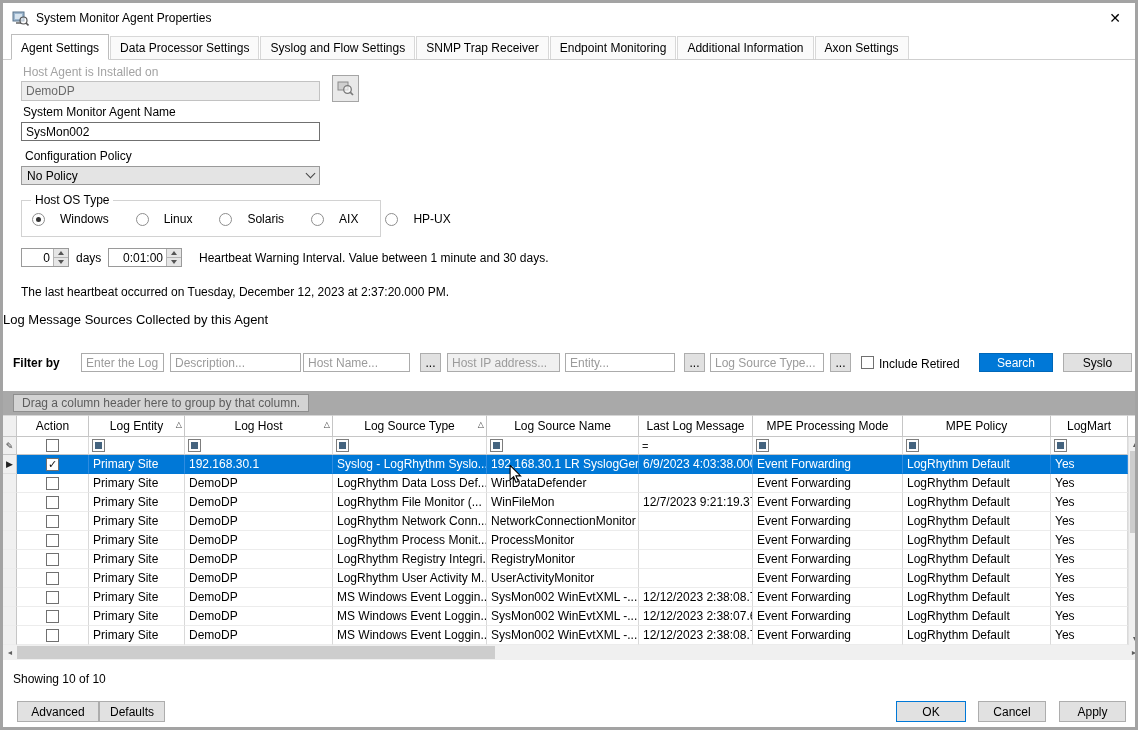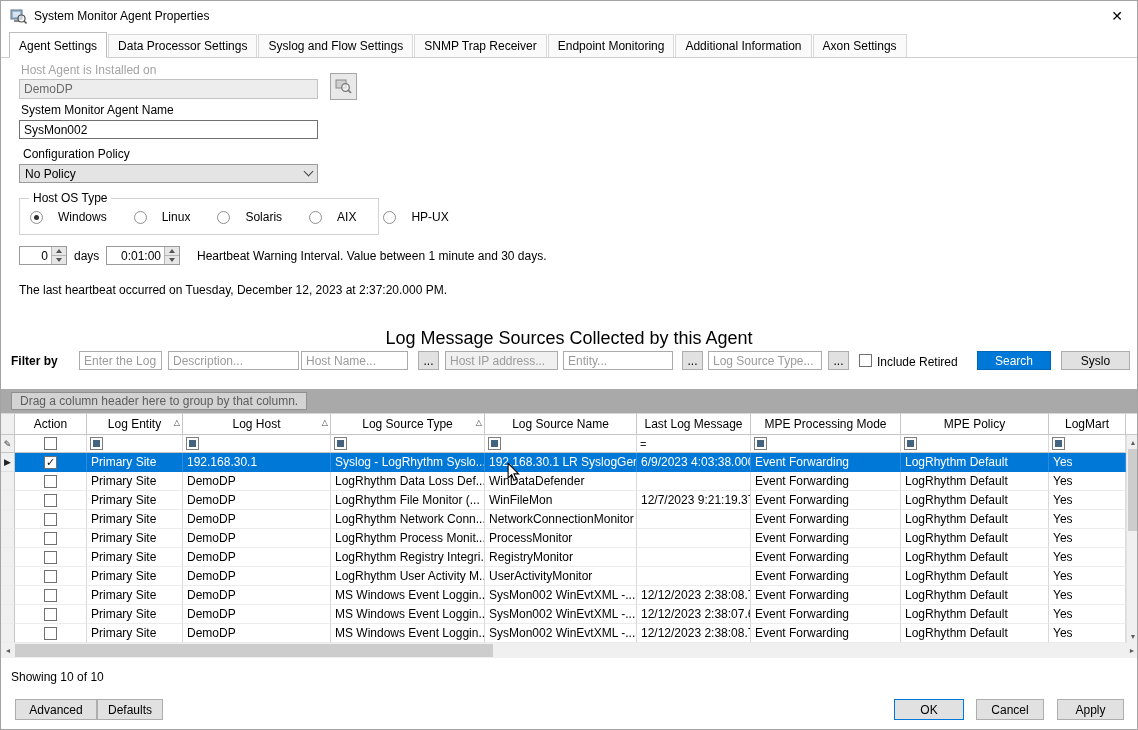--- a/index.html
+++ b/index.html
@@ -1,18 +1,18 @@
 <!DOCTYPE html>
 <html><head>
 <meta charset="utf-8">
 <style>
   * { box-sizing:border-box; margin:0; padding:0; }
   html,body { background:#ffffff; }
   body { font-family:"Liberation Sans", sans-serif; font-size:12px; color:#000; }
-  .dialog { position:relative; width:1138px; height:730px; background:#fff; border:1px solid #a3a3a3; overflow:hidden; }
+  .dialog { position:relative; width:1138px; height:730px; background:#fff; border:3px solid #a3a3a3; overflow:hidden; }
 
   
   .titlebar { position:absolute; left:0; top:0; width:100%; height:30px; display:flex; align-items:center; padding-left:9px; background:#fff; }
   .titlebar .app-icon { width:17px; height:17px; margin-right:7px; }
   .titlebar .title { font-size:12px; }
   .close-btn { position:absolute; right:0; top:0; width:40px; height:30px; display:flex; align-items:center; justify-content:center; font-size:14px; cursor:default; }
 
   
   .tabstrip { position:absolute; left:0; top:30px; width:100%; height:27px; display:flex; align-items:flex-end; padding-left:8px; border-bottom:1px solid #cfcfcf; background:#fff; }
   .tab { padding:4px 9px; border:1px solid #d8d8d8; border-bottom:none; background:#fafafa; margin-right:1px; white-space:nowrap; position:relative; }
@@ -42,21 +42,21 @@
   .spin-val { flex:1; display:flex; align-items:center; justify-content:flex-end; padding-right:3px; }
   .spin-btns { width:15px; border-left:1px solid #b5b5b5; display:flex; flex-direction:column; }
   .sb { flex:1; background:#e6e6e6; display:flex; align-items:center; justify-content:center; }
   .sb + .sb { border-top:1px solid #b5b5b5; }
   .tri-up { width:0; height:0; border-left:3px solid transparent; border-right:3px solid transparent; border-bottom:4px solid #555; }
   .tri-down { width:0; height:0; border-left:3px solid transparent; border-right:3px solid transparent; border-top:4px solid #555; }
   #lbl-days { left:73px; top:248px; }
   #lbl-hb-hint { left:196px; top:248px; }
   #lbl-heartbeat { left:18px; top:282px; }
 
-  #section-title { position:absolute; left:0; top:327px; width:100%; text-align:center; font-size:18px; }
+  #section-title { position:absolute; left:0; top:309px; width:100%; text-align:left; font-size:13px; }
 
   
   #lbl-filter-by { left:10px; top:353px; font-weight:bold; }
   .flt, .fbtn { position:absolute; top:350px; height:19px; font-family:inherit; font-size:12px; }
   .flt { border:1px solid #ababab; padding:0 4px; background:#fff; color:#000; }
   .flt::placeholder { color:#9b9b9b; opacity:1; }
   .flt:disabled { background:#f0f0f0; }
   #flt-logsource { left:78px;  width:83px; }
   #flt-desc      { left:167px; width:131px; }
   #flt-hostname  { left:300px; width:107px; }

